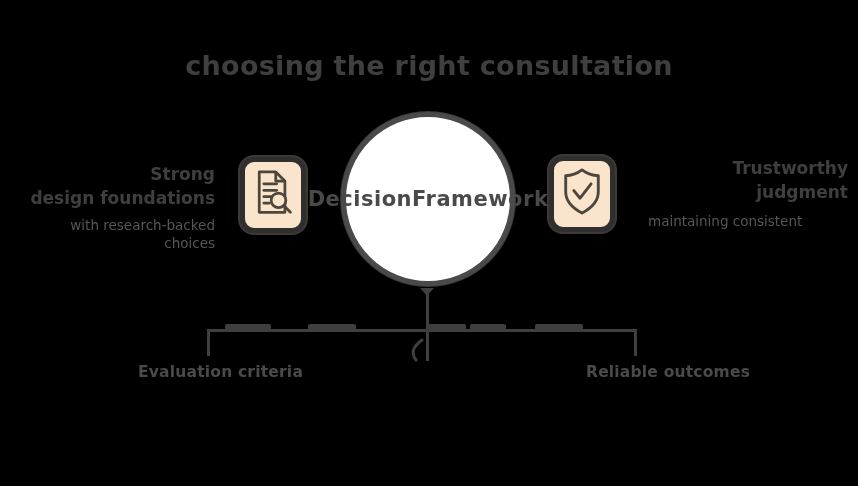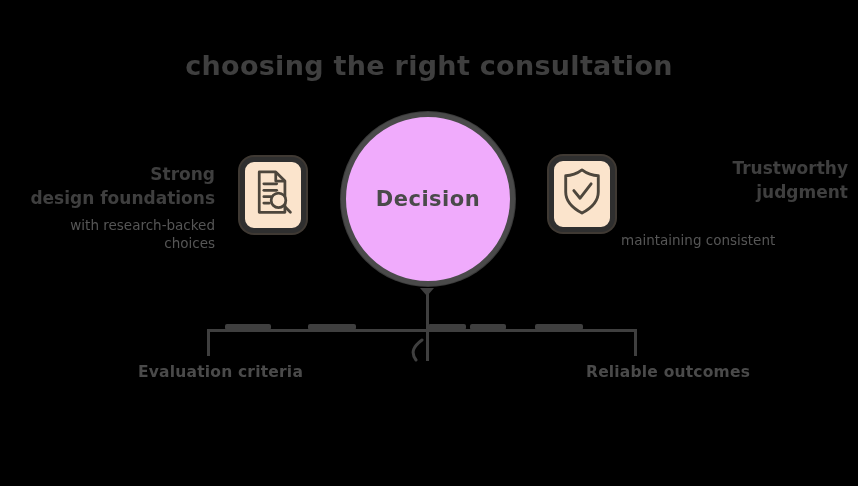--- a/index.html
+++ b/index.html
@@ -7,41 +7,41 @@
     position:relative;width:858px;height:486px;background:#000000;overflow:hidden;
     font-family:"DejaVu Sans", sans-serif;
   }
   .title{
     position:absolute;left:0;right:0;top:50px;text-align:center;
     color:#3f3f3f;font-weight:bold;font-size:27px;letter-spacing:0.3px;
   }
   
   .circle{
     position:absolute;left:341px;top:112px;width:164px;height:164px;
-    border-radius:50%;background:#f0abfc;border:5px solid #4a4a4a;
+    border-radius:50%;background:#ffffff;border:5px solid #4a4a4a;
     display:flex;flex-direction:row;align-items:center;justify-content:center;
     box-shadow:0 0 0 1px #3a3a3a;
   }
   .circle .line{color:#4a4a4a;font-weight:bold;font-size:21px;line-height:27px;letter-spacing:0.5px;}
   
   .icon-card{
     position:absolute;width:56px;height:66px;background:#fbe4cc;
     border:5px solid #2f2f2f;border-radius:14px;
     display:flex;align-items:center;justify-content:center;
     box-shadow:0 0 0 2px rgba(251,228,204,0.25);
   }
   .icon-card.left{left:240px;top:157px;}
   .icon-card.right{left:549px;top:156px;}
   
   .side-heading{color:#3f3f3f;font-weight:bold;font-size:17px;line-height:24px;position:absolute;}
   .side-caption{color:#565656;font-size:13.5px;line-height:18px;position:absolute;}
   .left-heading{right:643px;top:162px;text-align:right;width:220px;}
   .left-caption{right:643px;top:216px;text-align:right;width:220px;}
   .right-heading{left:648px;top:156px;text-align:right;width:200px;}
-  .right-caption{left:621px;top:212px;text-align:left;width:200px;margin-top:19px;}
+  .right-caption{left:648px;top:212px;text-align:left;width:200px;}
   
   .line-seg{position:absolute;background:#3f3f3f;}
   .v-stem{left:426px;top:288px;width:3px;height:44px;}
   .arrow-down{
     position:absolute;left:420px;top:288px;width:0;height:0;
     border-left:7px solid transparent;border-right:7px solid transparent;
     border-top:8px solid #3f3f3f;
   }
   .h-bar{left:207px;top:329px;width:430px;height:3px;}
   .bump{position:absolute;background:#3f3f3f;height:6px;top:324px;border-radius:2px;}
@@ -89,20 +89,21 @@
     <span>
       <svg width="46" height="52" viewBox="0 0 48 54" fill="none">
         <path d="M24 4 C30 8.5 36 10 41 10 V27 C41 38 32.5 44.5 24 49 C15.5 44.5 7 38 7 27 V10 C12 10 18 8.5 24 4 Z" stroke="#4d463c" stroke-width="3" stroke-linejoin="round"></path>
         <path d="M15.5 25.5 L22 33.5 L33.5 18.5" stroke="#4d463c" stroke-width="3" stroke-linecap="round" stroke-linejoin="round"></path>
       </svg>
     </span>
   </div>
 
   <div class="circle">
     <div class="line">Decision</div>
+    <div class="line">Framework</div>
   </div>
 
   <div class="side-heading left-heading">
     <div>Strong</div>
     <div>design foundations</div>
   </div>
   <div class="side-caption left-caption">
     <div>with research-backed</div>
     <div>choices</div>
   </div>

